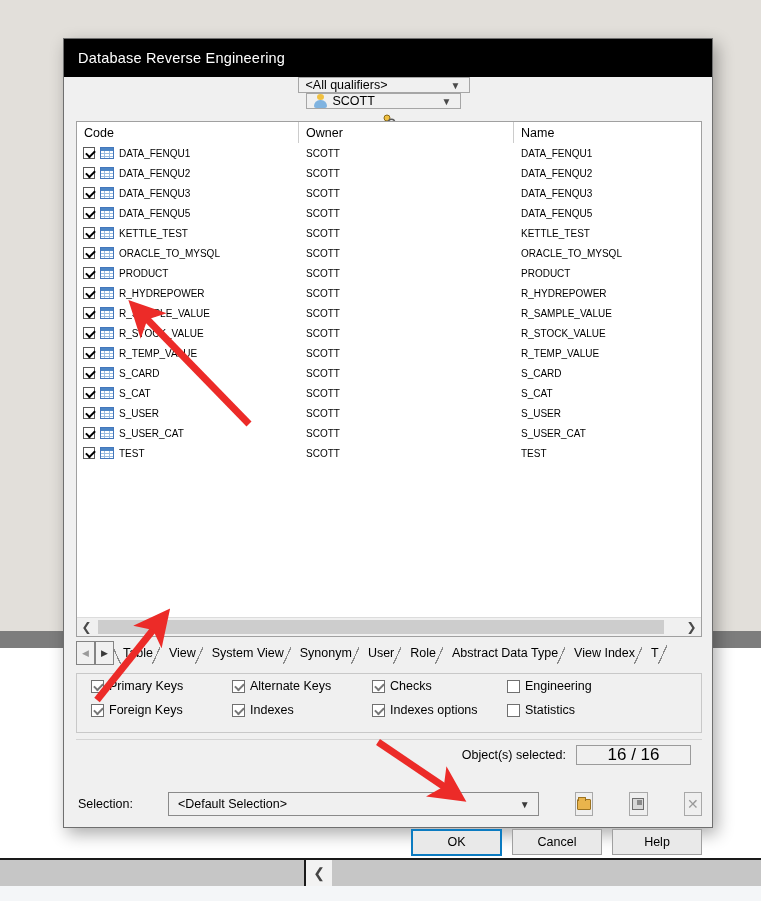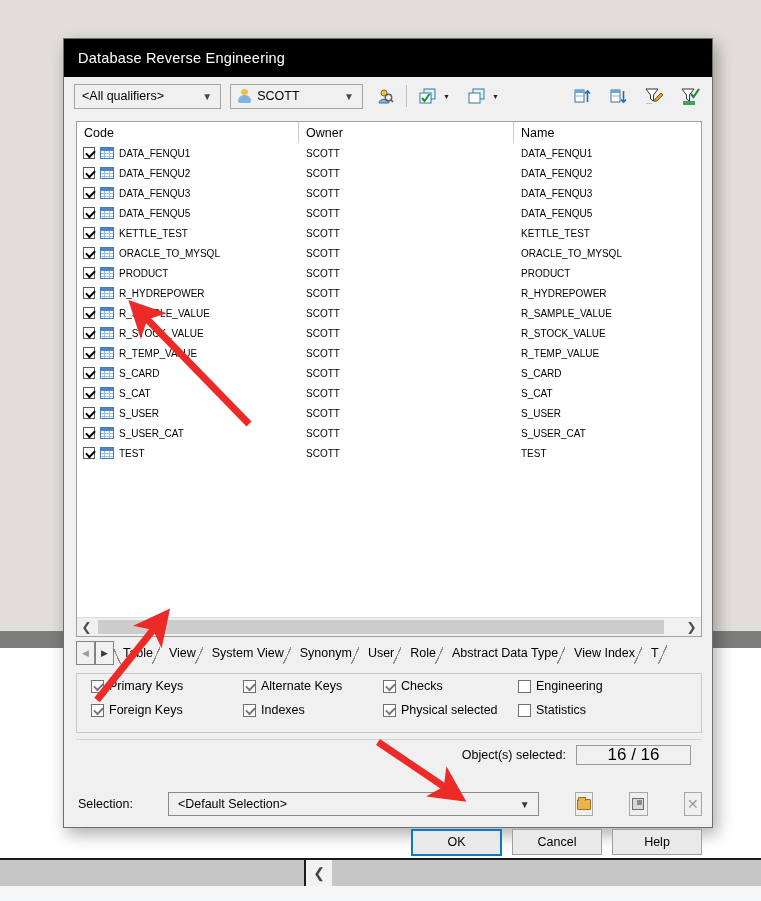--- a/index.html
+++ b/index.html
@@ -49,21 +49,21 @@
   }
   .titlebar {
     height: 38px; background: #000000; color: #ffffff;
     display: flex; align-items: center; padding-left: 14px;
     font-size: 14.5px; letter-spacing: .2px;
   }
 
   
   .toolbar {
     height: 38px; display: flex; align-items: center; gap: 0px;
-    padding: 0 10px; background: #f0f0f0;
+    padding: 0 10px; background: #f0f0f0; flex-direction: column;
   }
   .combo {
     height: 25px; background: #f0f0f0;
     border: 1px solid #a6a6a6;
     display: flex; align-items: center; font-size: 12.5px; color: #000;
     padding: 0 4px 0 7px; position: relative;
   }
   .combo .cb-text { flex: 1; white-space: nowrap; overflow: hidden; }
   .combo .chev { color: #4a4a4a; font-size: 10px; padding: 0 4px; }
   .combo-qualifier { width: 172px; margin-right: 9px; }
@@ -189,21 +189,21 @@
   }
   .opt .ck {
     width: 13px; height: 13px; border: 1px solid #707070; background: #fff;
     position: relative; flex: none; margin-right: 5px;
   }
   .opt .ck.on::after {
     content: ""; position: absolute; left: 2px; top: 2px;
     width: 7px; height: 4px; border-left: 2px solid #777; border-bottom: 2px solid #777;
     transform: rotate(-45deg);
   }
-  .opt.w1 { width: 152px; }
+  .opt.w1 { width: 141px; }
   .opt.w2 { width: 140px; }
   .opt.w3 { width: 135px; }
 
   
   .objsel {
     position: absolute; left: 12px; top: 700px; width: 626px; height: 30px;
     display: flex; align-items: center; justify-content: flex-end;
     border-top: 1px solid #d4d4d4;
   }
   .objsel .lbl { font-size: 12.5px; color: #000; margin-right: 10px; }
@@ -588,21 +588,21 @@
         <div class="opt w1">
           <span class="ck on"></span>
           <span>Foreign Keys</span>
         </div>
         <div class="opt w2">
           <span class="ck on"></span>
           <span>Indexes</span>
         </div>
         <div class="opt w3">
           <span class="ck on"></span>
-          <span>Physical selected</span>
+          <span>Indexes options</span>
         </div>
         <div class="opt ">
           <span class="ck"></span>
           <span>Statistics</span>
         </div>
       </div>
   </div>
 
   <div class="objsel">
     <span class="lbl">Object(s) selected:</span>

